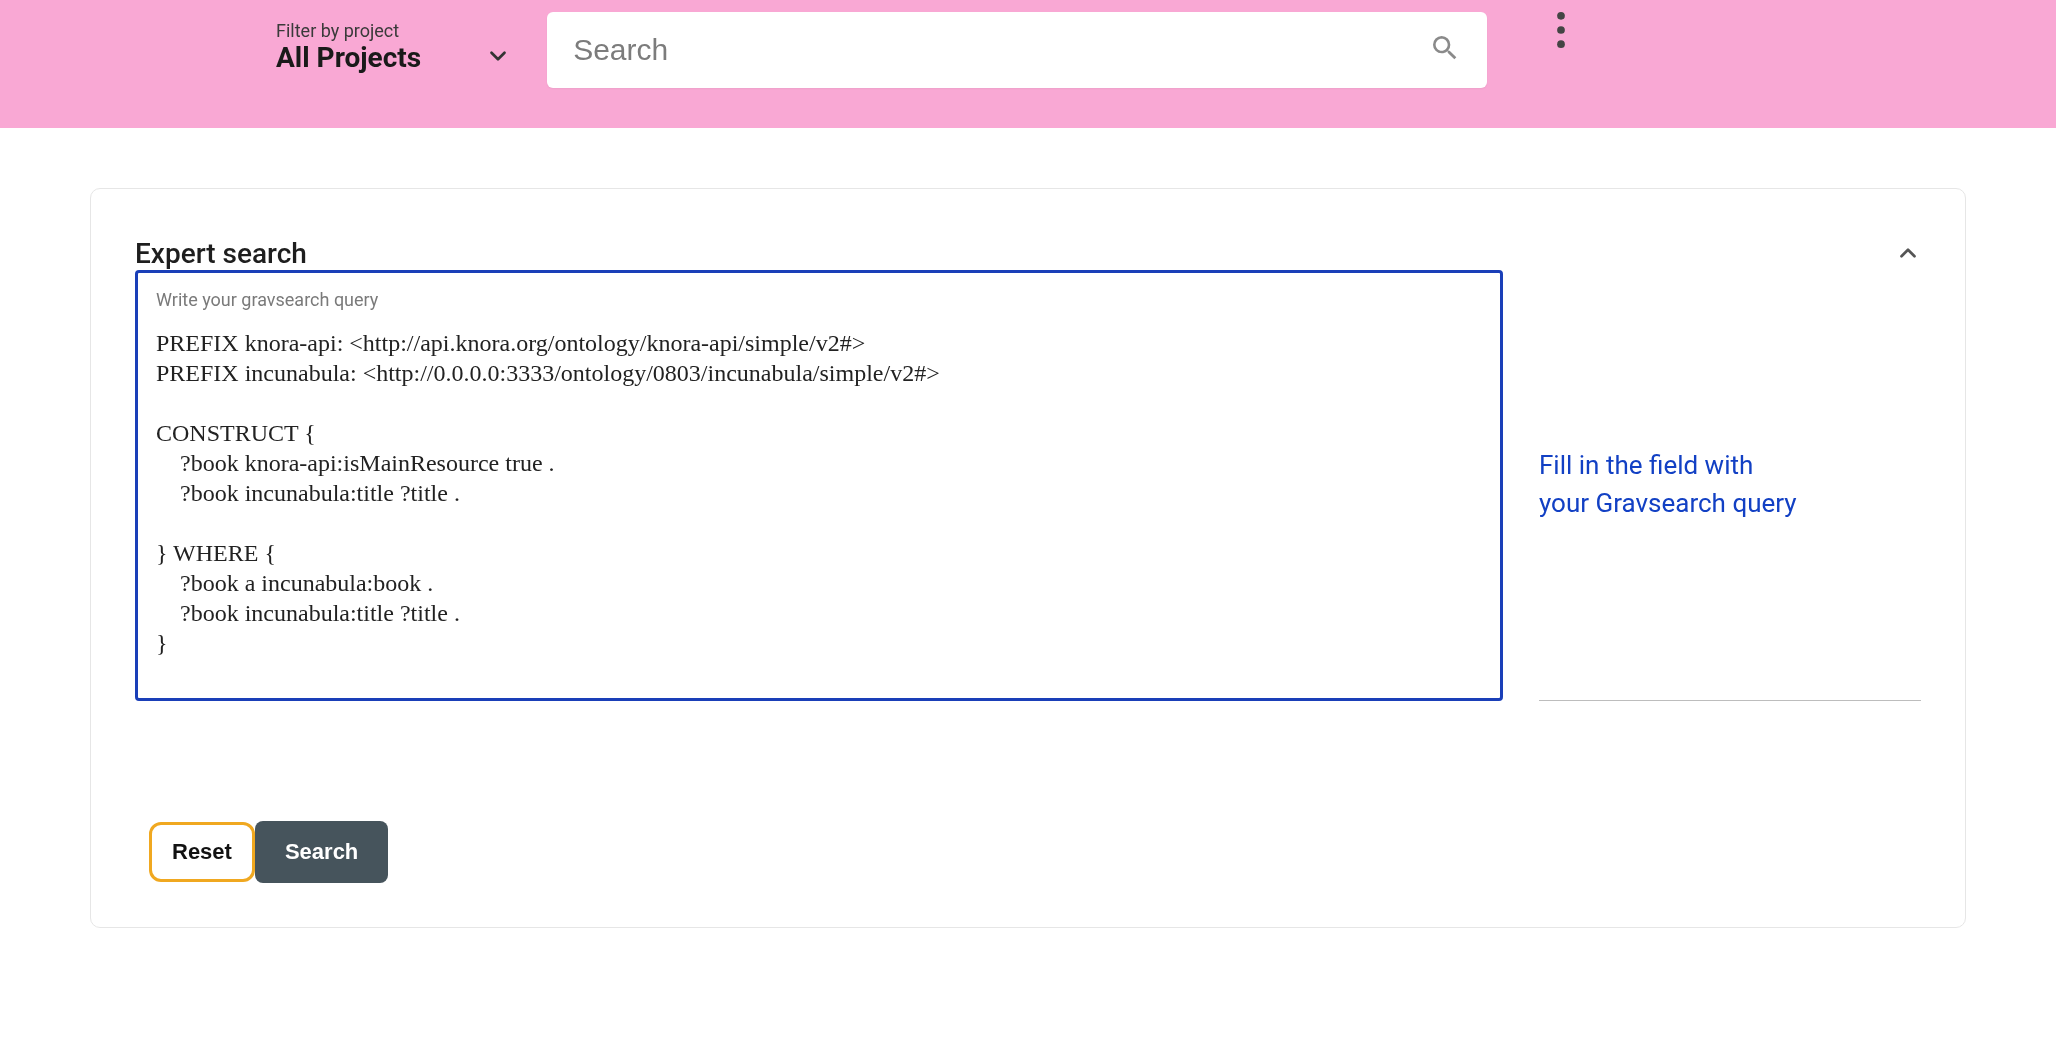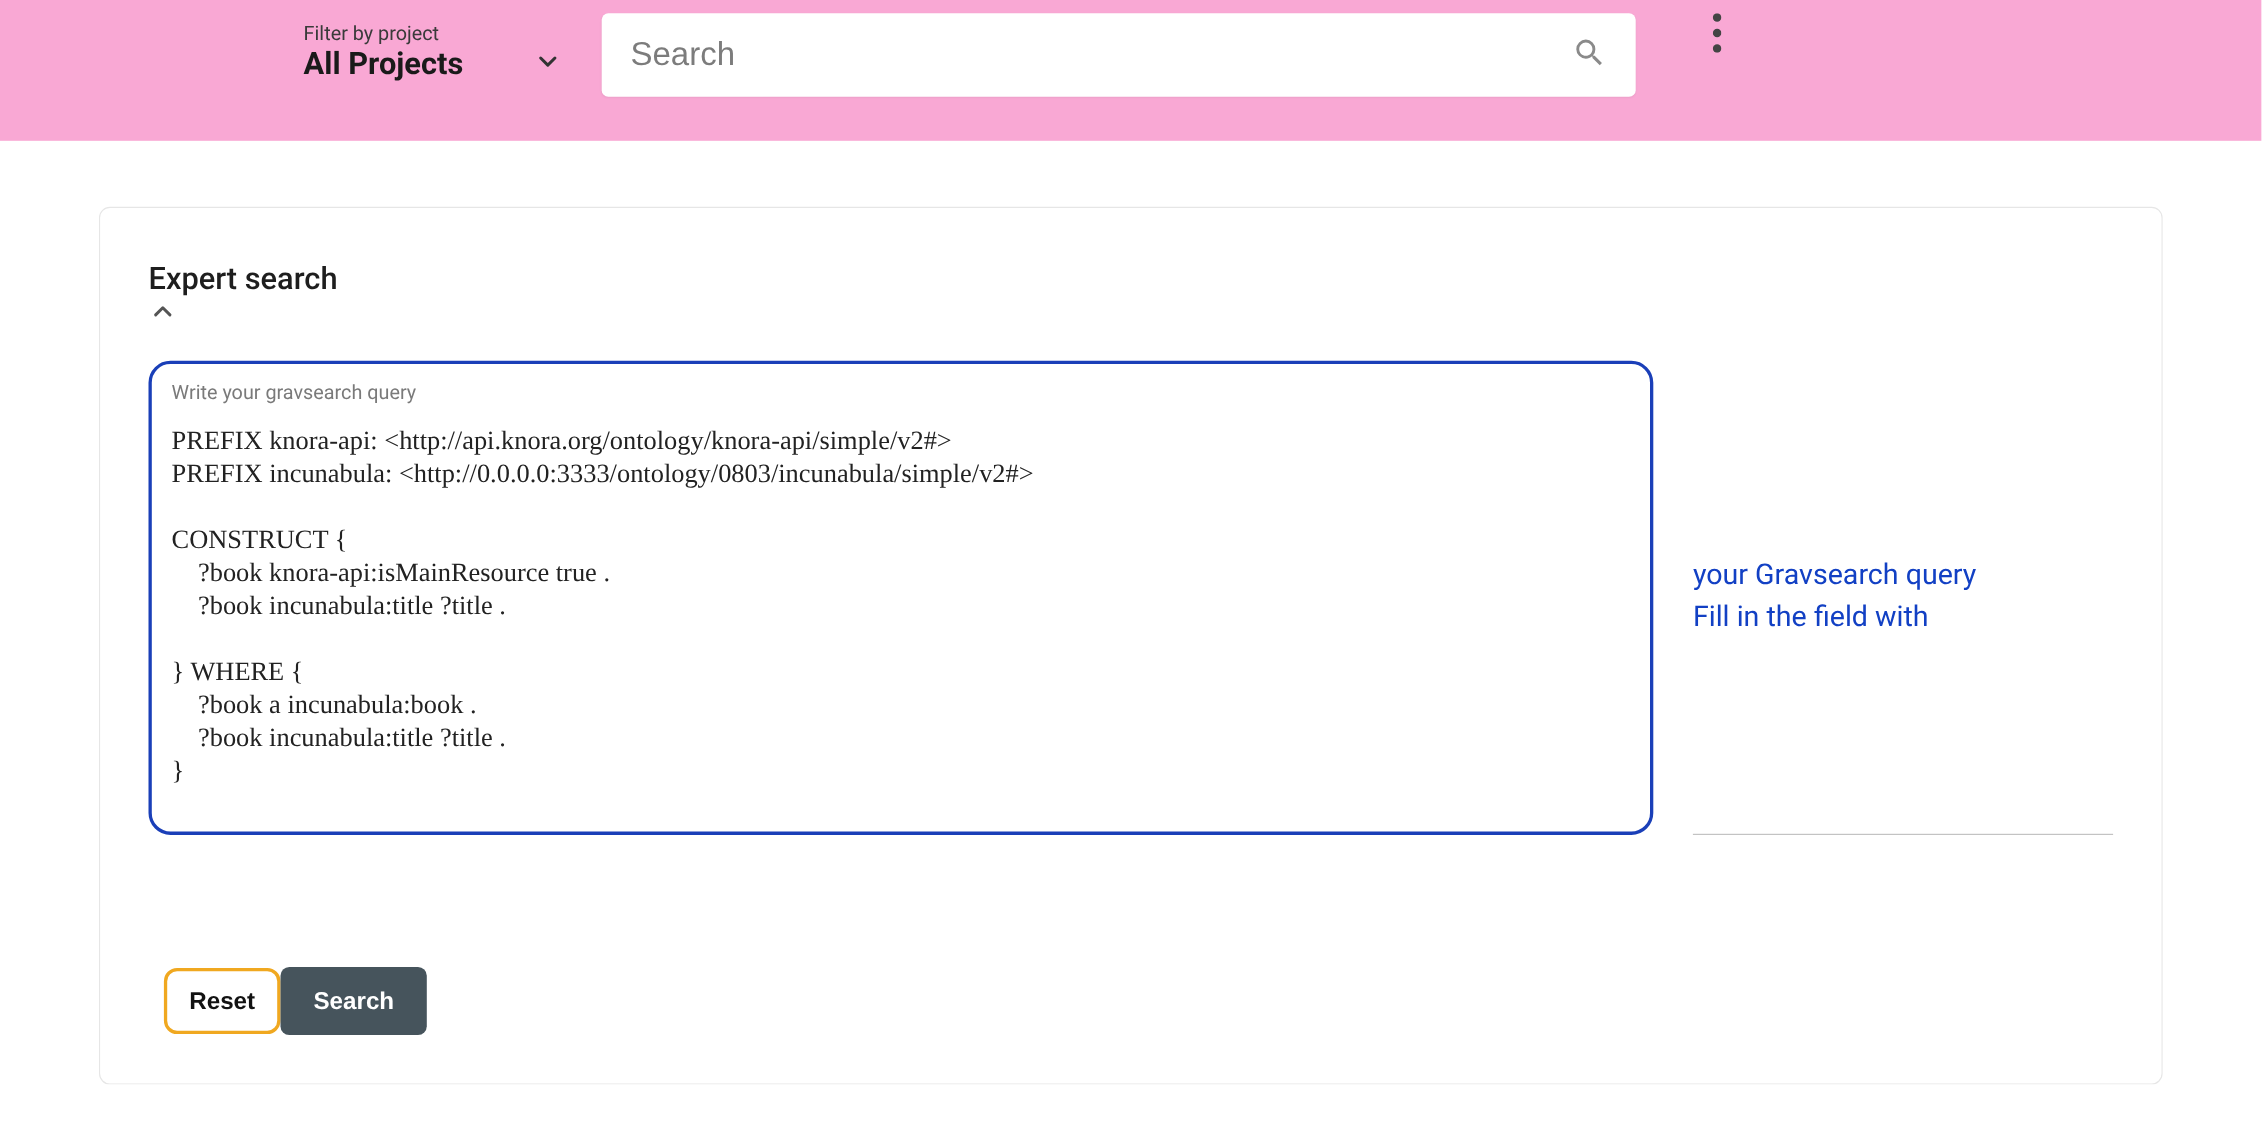--- a/index.html
+++ b/index.html
@@ -66,40 +66,38 @@
   .more-icon svg { width: 8px; height: 36px; fill: #444; }
   .card {
     margin: 60px 90px 0 90px;
     border: 1px solid #e6e6e6;
     border-radius: 10px;
     padding: 48px 44px 44px 44px;
     background: #fff;
   }
   .card-header {
     display: flex;
-    align-items: flex-start;
+    align-items: flex-end;
     justify-content: space-between;
-    margin-bottom: 28px;
-    flex-direction: column;
   }
   .card-title {
     font-size: 28px;
     font-weight: 500;
     color: #1e1e1e;
   }
   .chevron-up-icon svg { width: 26px; height: 26px; }
   .content-row {
     display: flex;
     align-items: stretch;
     gap: 36px;
   }
   .query-box {
     flex: 0 0 1368px;
     border: 3px solid #1a3fb8;
-    border-radius: 20px;
+    border-radius: 4px;
     padding: 16px 18px 36px 18px;
     background: #fff;
   }
   .query-label {
     font-size: 18px;
     color: #7a7a7a;
     margin-bottom: 18px;
   }
   .query-textarea {
     width: 100%;
@@ -207,22 +205,22 @@
 CONSTRUCT {
     ?book knora-api:isMainResource true .
     ?book incunabula:title ?title .
 
 } WHERE {
     ?book a incunabula:book .
     ?book incunabula:title ?title .
 }</textarea>
     </div>
     <div class="hint-col">
+      <div class="hint-text">Fill in the field with</div>
       <div class="hint-text">your Gravsearch query</div>
-      <div class="hint-text">Fill in the field with</div>
     </div>
   </div>
 
   <div class="button-row">
     <button class="reset-btn">Reset</button>
     <button class="search-btn">Search</button>
   </div>
 </div>
 
 </body></html>

